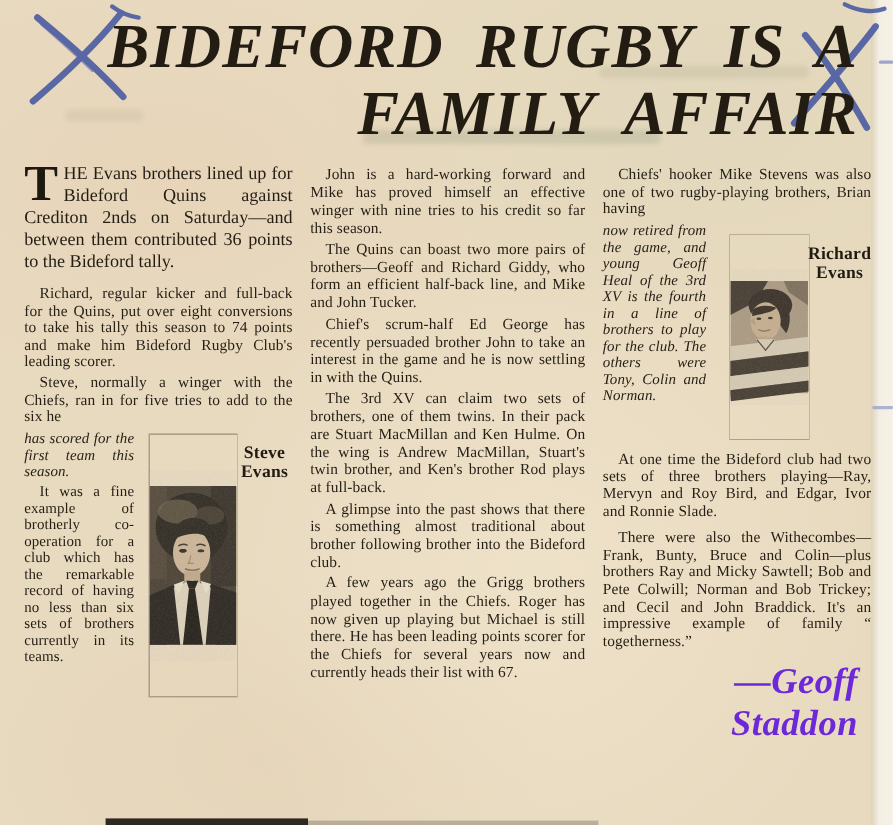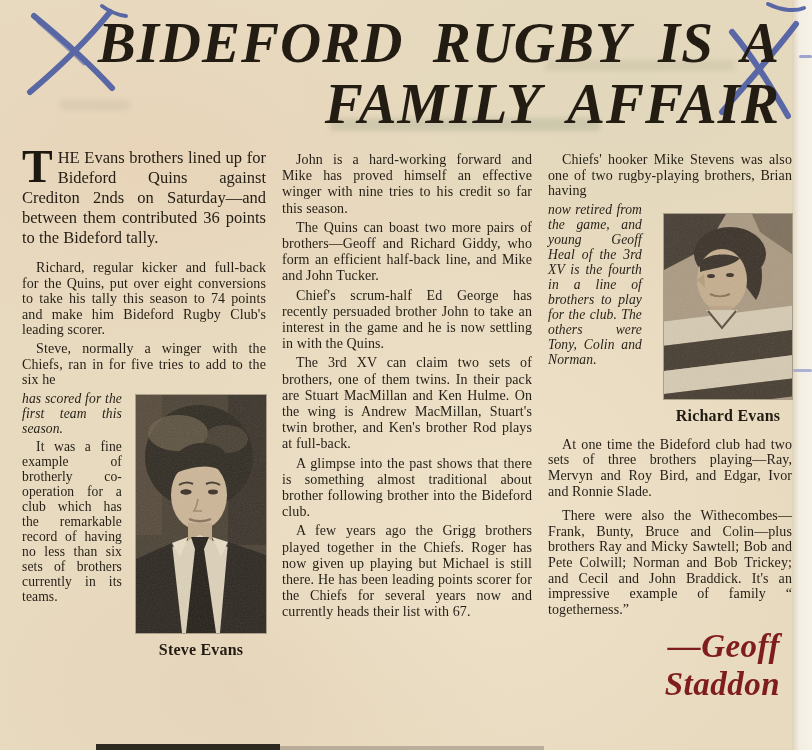--- a/index.html
+++ b/index.html
@@ -47,32 +47,32 @@
   }
   .bodyp{
     font-size:14px;line-height:15.6px;text-align:justify;
     text-indent:14px;margin-bottom:3px;letter-spacing:.1px;
   }
   .noindent{text-indent:0;font-style:italic;}
   .wrap-row{display:flex;justify-content:space-between;margin-top:2px;}
   .narrow1{width:100px;flex:0 0 100px;}
   .narrow3{width:94px;flex:0 0 94px;}
   .narrow1 .bodyp,.narrow3 .bodyp{font-size:13.6px;line-height:15px;}
-  .photo-block{display:flex;flex-direction:column;}
+  .photo-block{display:flex;flex-direction:row;}
   .pb1{flex:0 0 130px;width:130px;margin-top:4px;justify-content:flex-end;}
   .pb3{flex:0 0 128px;width:128px;margin-top:12px;}
   .photo-frame{display:block;box-shadow:0 0 0 1px rgba(58,50,40,.35);}
   .caption{
     text-align:center;font-weight:bold;font-size:16px;margin-top:8px;
     color:#211b12;letter-spacing:.2px;
   }
   .byline{
     text-align:right;font-weight:bold;font-style:italic;
     font-size:33px;line-height:38px;margin-top:10px;padding-right:12px;
-    color:#7f1d1d;letter-spacing:.5px;
+    color:#6d28d9;letter-spacing:.5px;
   }
   .penmark{position:absolute;}
 </style>
 </head>
 <body>
 
 <svg width="0" height="0" style="position:absolute" aria-hidden="true">
   <defs>
     <filter id="grain">
       <feTurbulence type="fractalNoise" baseFrequency="0.85" numOctaves="2"></feTurbulence>

